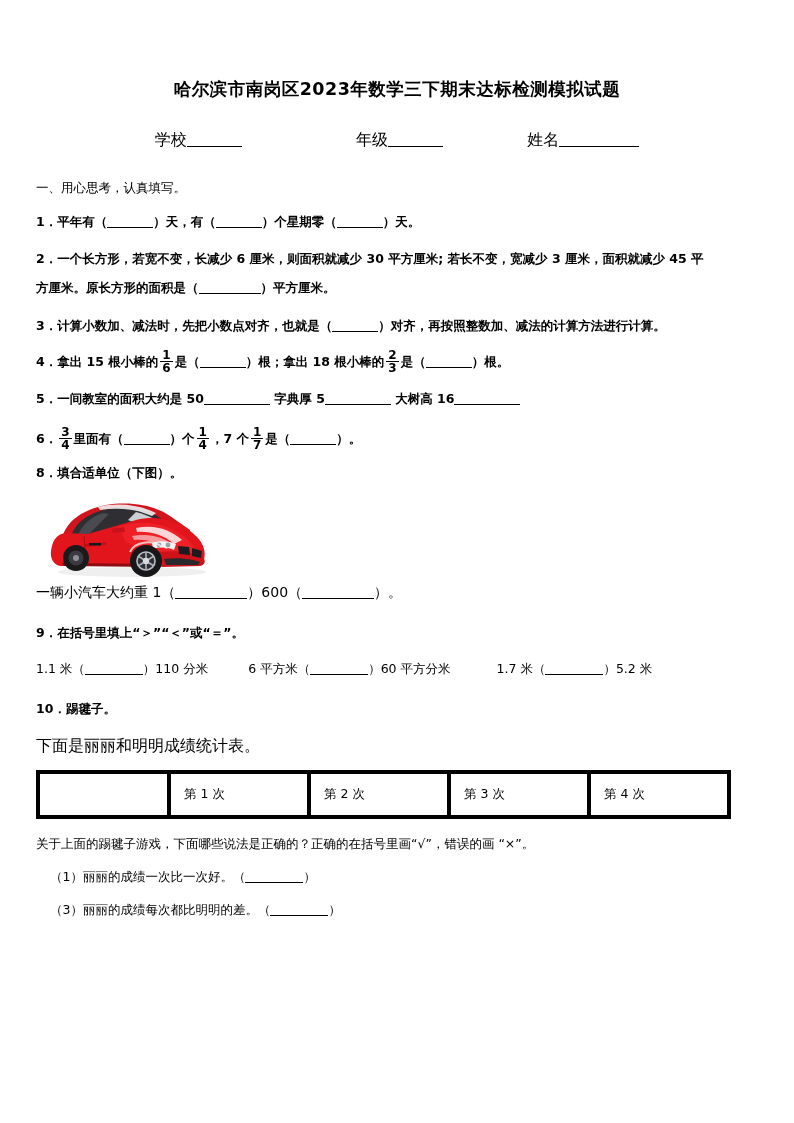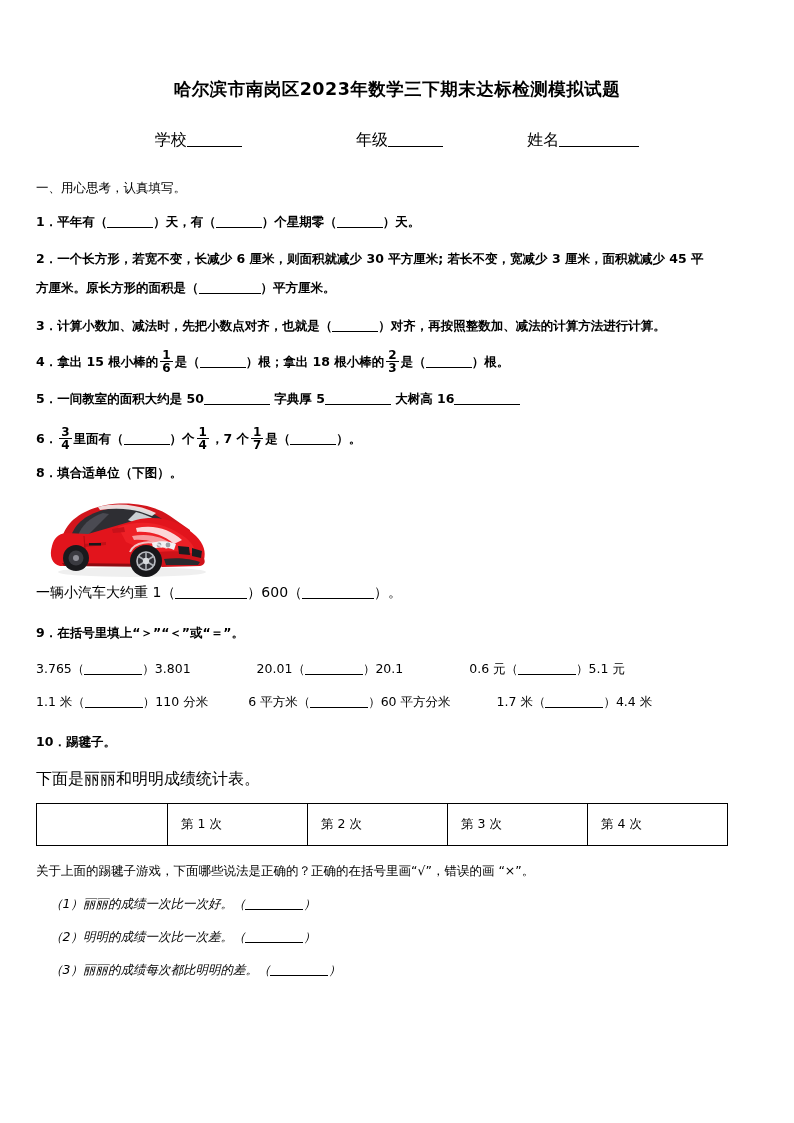--- a/index.html
+++ b/index.html
@@ -107,33 +107,33 @@
 
   
   table.score {
     border-collapse: collapse;
     width: 692px;
     margin-top: 13px;
     font-size: 12.5px;
     table-layout: fixed;
   }
   table.score td {
-    border: 1px solid #000000;
+    border: 4px solid #000000;
     height: 41px;
     padding: 0 13px;
     vertical-align: middle;
     font-size: 12.5px;
   }
   table.score col.c0 { width: 131px; }
   table.score col.cx { width: 140px; }
 
   .tbl-intro { font-size: 16px; margin-top: 14px; }
 
   .qq { font-size: 12.5px; margin-top: 17px; }
-  .sub { font-size: 12.5px; margin-top: 16px; padding-left: 14px; font-style: italic; }
+  .sub { font-size: 12.5px; margin-top: 16px; padding-left: 14px; }
 </style>
 </head>
 <body>
 
 <div class="page">
  <div class="inner">
 
   <div class="doc-title">哈尔滨市南岗区2023年数学三下期末达标检测模拟试题</div>
 
   <div class="head-fields">
@@ -239,26 +239,23 @@
   </div>
 
   <div class="cap-line">
     <span>一辆小汽车大约重 1（</span><span class="ul-s u72"></span><span>）600（</span><span class="ul-s u72"></span><span>）。</span>
   </div>
 
   <div class="q" style="margin-top:18px;">
     <span class="num">9．</span><span>在括号里填上“＞”“＜”或“＝”。</span>
   </div>
 
-  <div class="cmp-row">
-    <span>3.765（</span><span class="ul-s u58"></span><span>）3.801</span><span class="sp1"></span><span>20.01（</span><span class="ul-s u58"></span><span>）20.1</span><span class="sp2"></span><span>0.6 元（</span><span class="ul-s u58"></span><span>）5.1 元</span>
-  </div>
 
   <div class="cmp-row cmp-row2">
-    <span>1.1 米（</span><span class="ul-s u58"></span><span>）110 分米</span><span class="sp1"></span><span>6 平方米（</span><span class="ul-s u58"></span><span>）60 平方分米</span><span class="sp2"></span><span>1.7 米（</span><span class="ul-s u58"></span><span>）4.4 米</span>
+    <span>1.1 米（</span><span class="ul-s u58"></span><span>）110 分米</span><span class="sp1"></span><span>6 平方米（</span><span class="ul-s u58"></span><span>）60 平方分米</span><span class="sp2"></span><span>1.7 米（</span><span class="ul-s u58"></span><span>）5.2 米</span>
   </div>
 
   <div class="q" style="margin-top:18px;">
     <span class="num">10．</span><span>踢毽子。</span>
   </div>
 
   <div class="tbl-intro">下面是丽丽和明明成绩统计表。</div>
 
   <table class="score">
     <colgroup>
@@ -278,20 +275,17 @@
       </tr>
     </tbody>
   </table>
 
   <div class="qq">关于上面的踢毽子游戏，下面哪些说法是正确的？正确的在括号里画“√”，错误的画 “×”。</div>
 
   <div class="sub">
     <span>（1）</span><span>丽丽的成绩一次比一次好。（</span><span class="ul-s u58"></span><span>）</span>
   </div>
   <div class="sub">
-    <span>（2）</span><span>明明的成绩一次比一次差。（</span><span class="ul-s u58"></span><span>）</span>
-  </div>
-  <div class="sub">
     <span>（3）</span><span>丽丽的成绩每次都比明明的差。（</span><span class="ul-s u58"></span><span>）</span>
   </div>
 
  </div>
 </div>
 
 </body></html>

